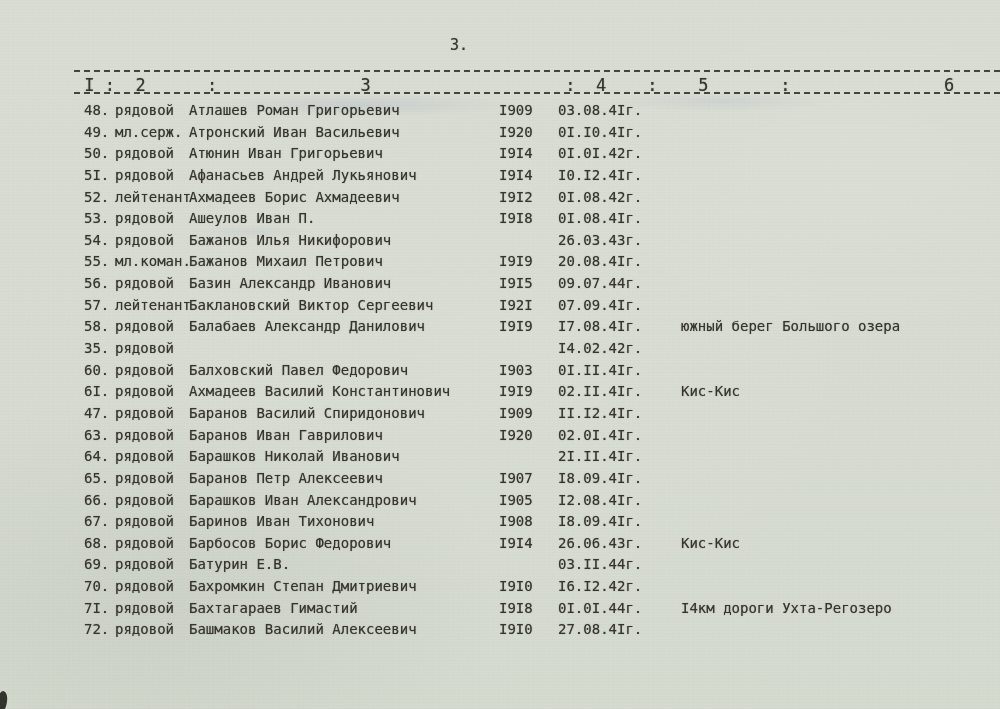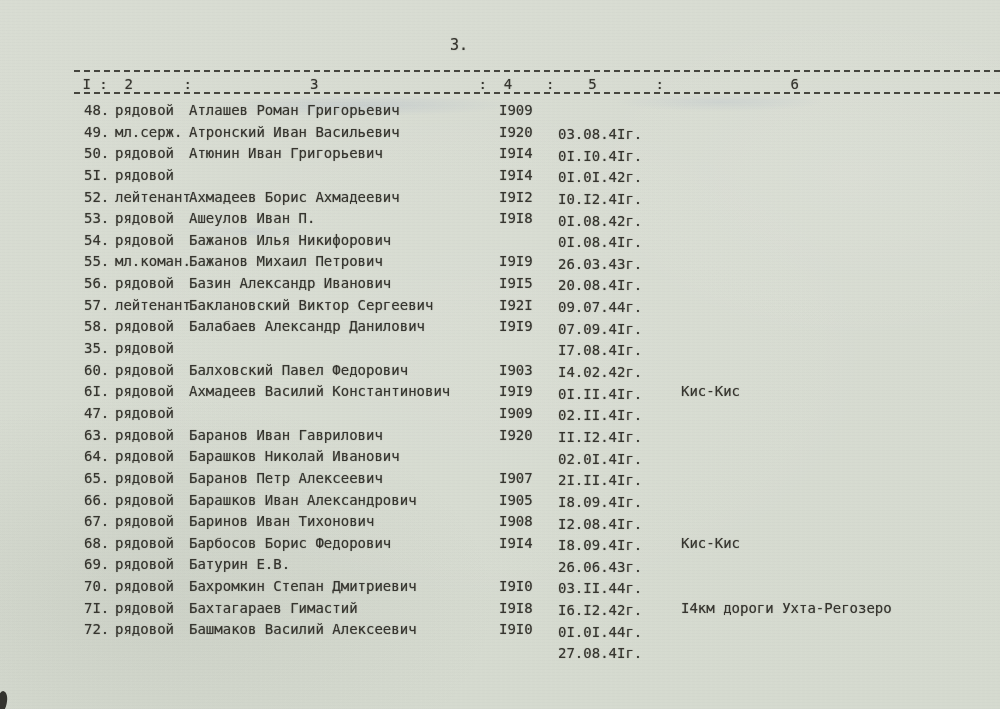--- a/index.html
+++ b/index.html
@@ -15,42 +15,42 @@
       radial-gradient(ellipse 90px 10px at 250px 232px, rgba(90,110,175,.08), transparent 70%),
       radial-gradient(ellipse 500px 300px at 15% 85%, rgba(110,115,105,.09), transparent 70%),
       radial-gradient(ellipse 420px 260px at 85% 25%, rgba(255,255,250,.07), transparent 70%),
       radial-gradient(ellipse 600px 400px at 50% 50%, rgba(255,255,252,.05), transparent 75%),
       repeating-linear-gradient(0deg, rgba(0,0,0,.012) 0 1px, transparent 1px 3px),
       repeating-linear-gradient(90deg, rgba(255,255,255,.02) 0 2px, transparent 2px 5px),
       linear-gradient(#d8dcd2,#d5dacf);
     color:#36352f;
   }
   .typed{
-    position:absolute;white-space:pre;font-size:14px;line-height:1;
+    position:absolute;white-space:pre;font-size:17px;line-height:1;
     color:#36352f;text-shadow:0 0 1px rgba(45,45,38,.55);
   }
   .page-num{left:450px;top:38px;font-size:15px;}
   .rule{
     position:absolute;left:74px;right:0;height:2px;
     background:repeating-linear-gradient(90deg,#45453e 0 6px,transparent 6px 10px);
   }
   .rule-top{top:70px;}
   .rule-head{top:92px;}
   .header-line{left:74px;top:77px;}
   .tbody{position:absolute;left:0;top:103px;width:100%;}
   .row{position:relative;height:21.65px;text-align:center;}
   .row span{
     position:absolute;top:0;white-space:pre;font-size:14px;line-height:1;
     color:#36352f;text-shadow:0 0 1px rgba(45,45,38,.55);
   }
   .c-num{left:84px;}
   .c-rank{left:115px;}
   .c-name{left:189px;}
   .c-year{left:499px;}
-  .c-date{left:558px;margin-top:24px;}
+  .c-date{left:558px;}
   .c-note{left:681px;}
   .corner-blot{
     position:absolute;left:-3px;top:691px;width:10px;height:21px;
     background:#33332e;border-radius:45% 55% 40% 50%;transform:rotate(12deg);
   }
 </style>
 </head>
 <body>
 
 <div class="page">
@@ -88,20 +88,21 @@
         <span class="c-rank">рядовой</span>
         <span class="c-name">Атюнин Иван Григорьевич</span>
         <span class="c-year">I9I4</span>
         <span class="c-date">0I.0I.42г.</span>
         <span class="c-note"></span>
       </div>
 
       <div class="row">
         <span class="c-num">5I.</span>
         <span class="c-rank">рядовой</span>
+        <span class="c-name">Афанасьев Андрей Лукьянович</span>
         <span class="c-year">I9I4</span>
         <span class="c-date">I0.I2.4Iг.</span>
         <span class="c-note"></span>
       </div>
 
       <div class="row">
         <span class="c-num">52.</span>
         <span class="c-rank">лейтенант</span>
         <span class="c-name">Ахмадеев Борис Ахмадеевич</span>
         <span class="c-year">I9I2</span>
@@ -153,20 +154,21 @@
         <span class="c-date">07.09.4Iг.</span>
         <span class="c-note"></span>
       </div>
 
       <div class="row">
         <span class="c-num">58.</span>
         <span class="c-rank">рядовой</span>
         <span class="c-name">Балабаев Александр Данилович</span>
         <span class="c-year">I9I9</span>
         <span class="c-date">I7.08.4Iг.</span>
+        <span class="c-note">южный берег Большого озера</span>
       </div>
 
       <div class="row">
         <span class="c-num">35.</span>
         <span class="c-rank">рядовой</span>
         <span class="c-year"></span>
         <span class="c-date">I4.02.42г.</span>
         <span class="c-note"></span>
       </div>
 
@@ -184,20 +186,21 @@
         <span class="c-rank">рядовой</span>
         <span class="c-name">Ахмадеев Василий Константинович</span>
         <span class="c-year">I9I9</span>
         <span class="c-date">02.II.4Iг.</span>
         <span class="c-note">Кис-Кис</span>
       </div>
 
       <div class="row">
         <span class="c-num">47.</span>
         <span class="c-rank">рядовой</span>
+        <span class="c-name">Баранов Василий Спиридонович</span>
         <span class="c-year">I909</span>
         <span class="c-date">II.I2.4Iг.</span>
         <span class="c-note"></span>
       </div>
 
       <div class="row">
         <span class="c-num">63.</span>
         <span class="c-rank">рядовой</span>
         <span class="c-name">Баранов Иван Гаврилович</span>
         <span class="c-year">I920</span>

